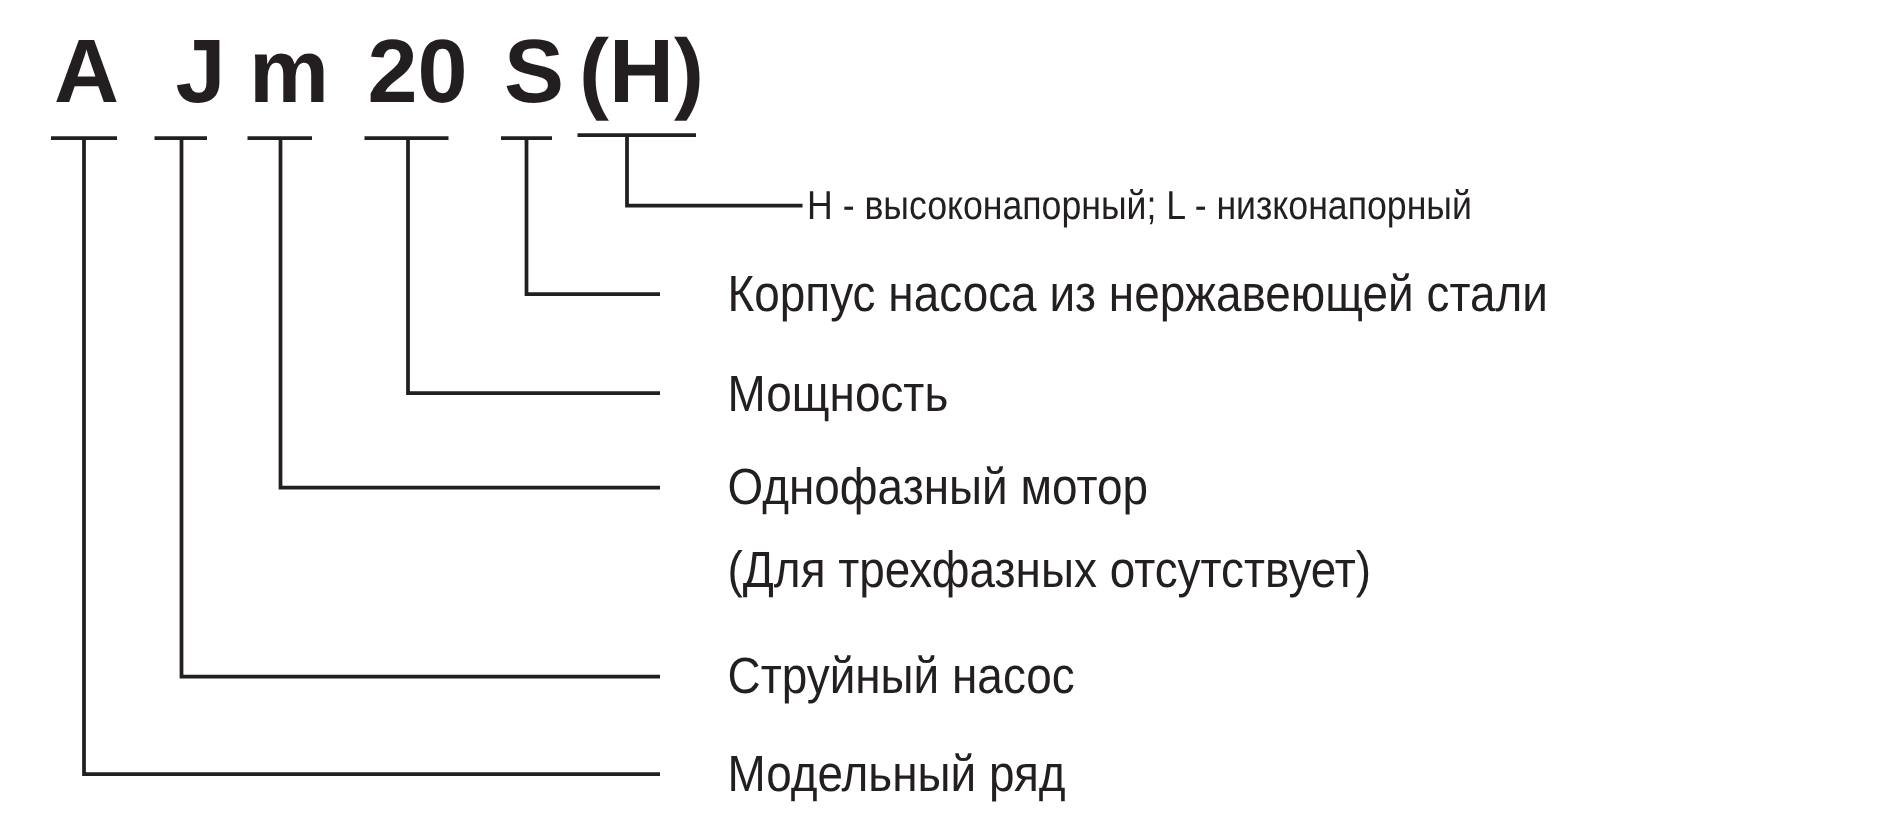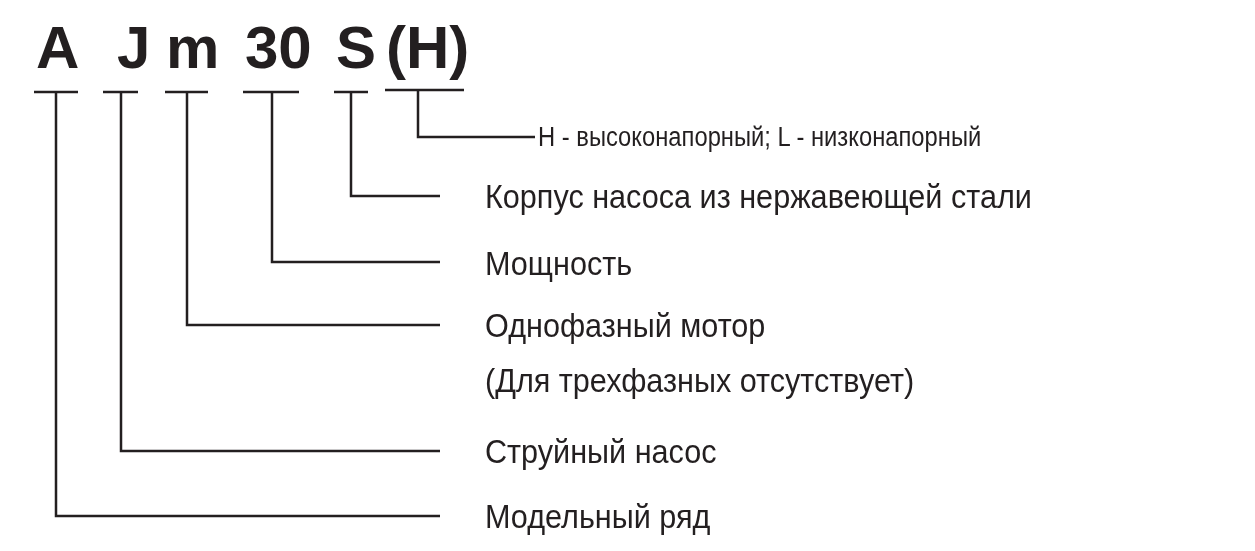--- a/index.html
+++ b/index.html
@@ -9,21 +9,21 @@
   .label.small { font-size:27px; transform:scaleX(0.88); }
   svg { position:absolute; left:0; top:0; }
 </style>
 </head>
 <body>
 
 <div>
   <span class="code" style="left:36px;">A</span>
   <span class="code" style="left:117px;">J</span>
   <span class="code" style="left:166px;">m</span>
-  <span class="code" style="left:245px;">30</span>
+  <span class="code" style="left:245px;">20</span>
   <span class="code" style="left:336px;">S</span>
   <span class="code" style="left:386px;">(H)</span>
 </div>
 
 <svg width="1255" height="551">
   <g stroke="#231f20" stroke-width="2.5" fill="none">
 
     <line x1="34" y1="92" x2="78" y2="92"></line>
     <line x1="103" y1="92" x2="138" y2="92"></line>
     <line x1="165" y1="92" x2="208" y2="92"></line>

